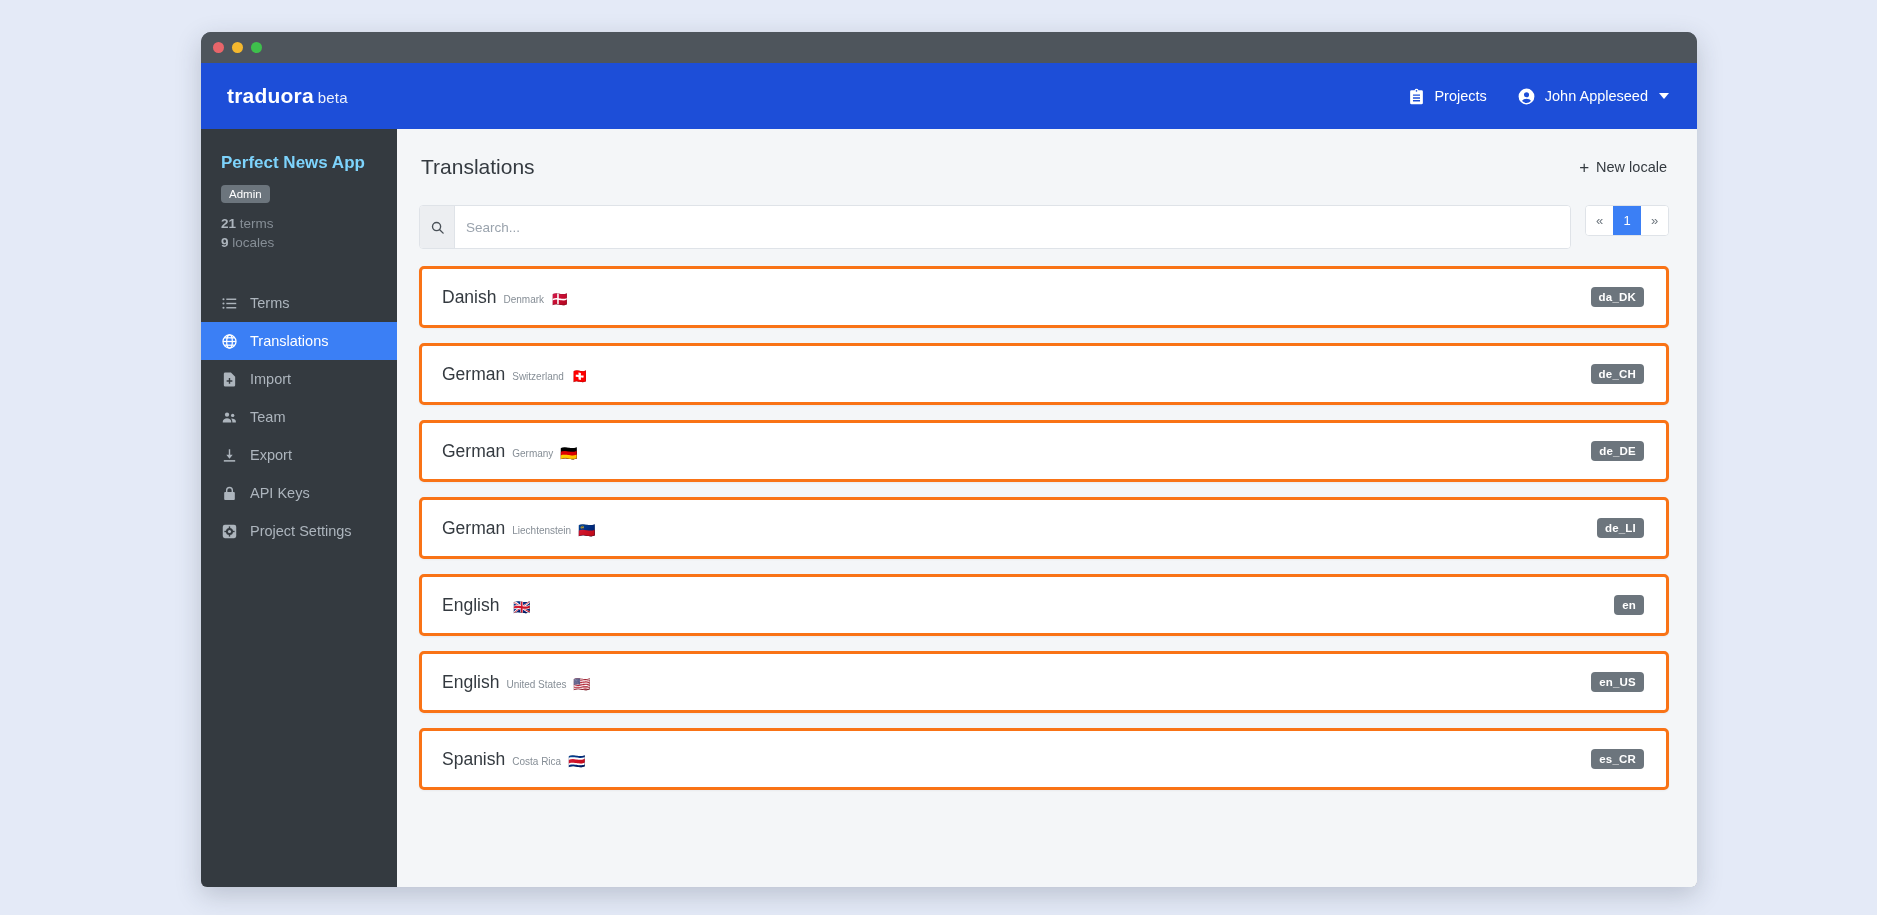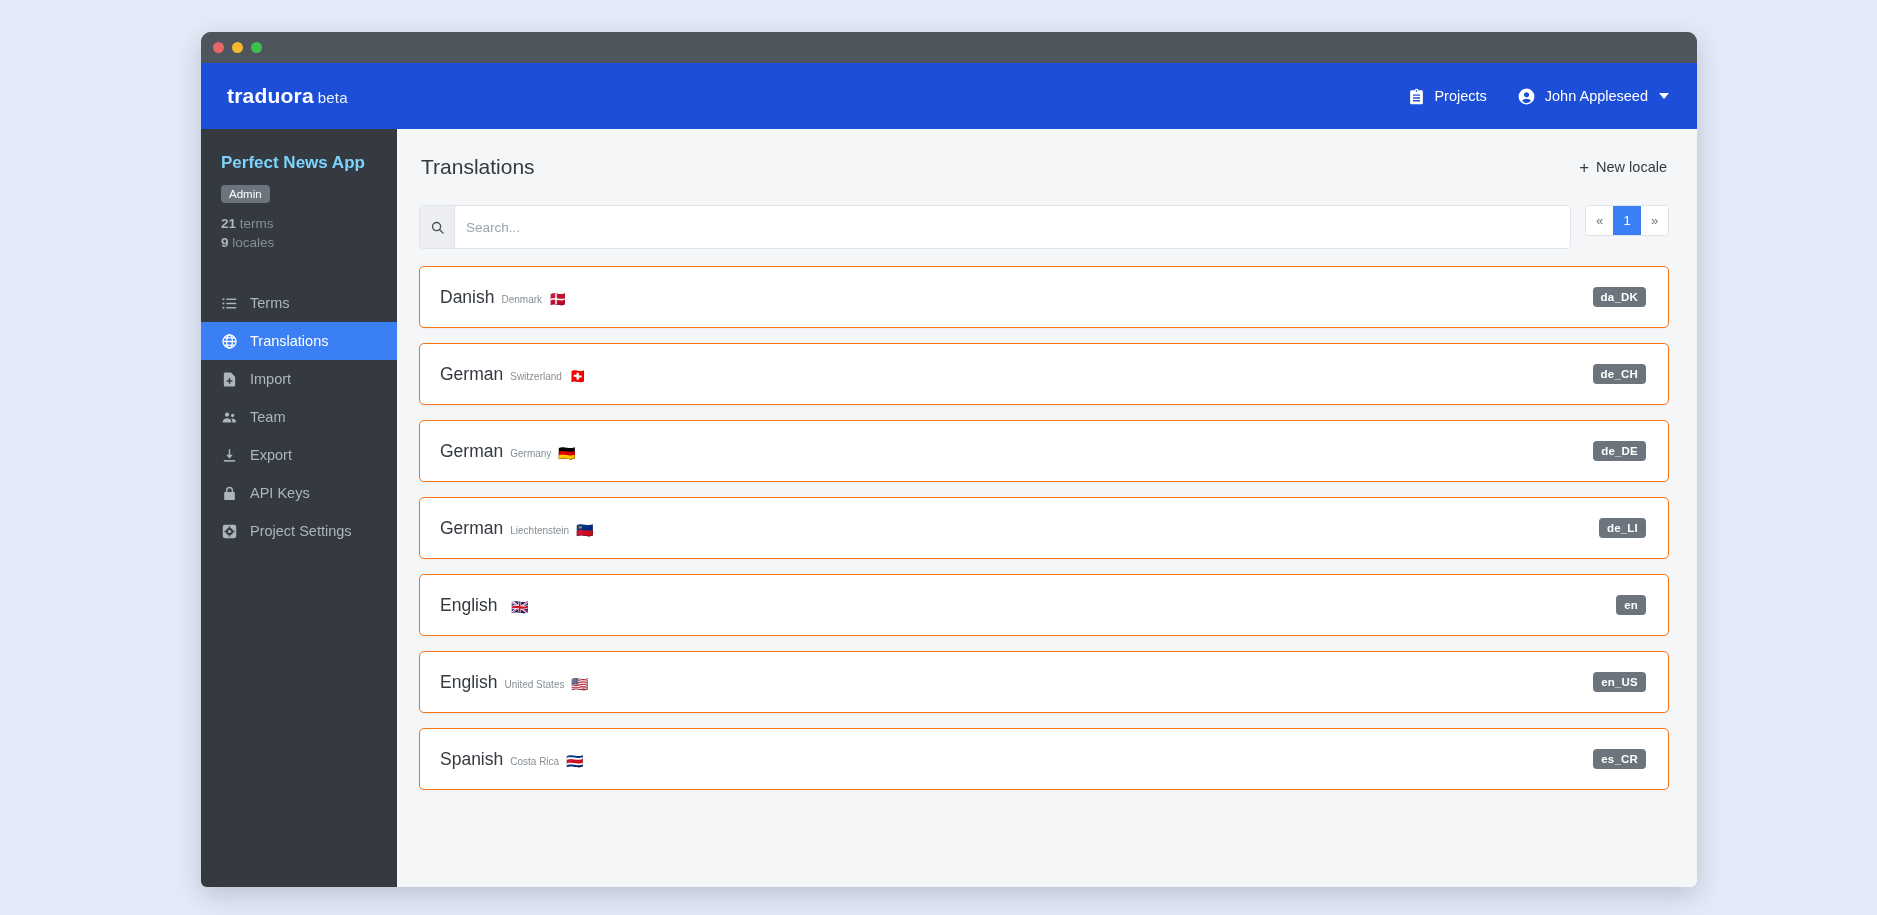--- a/index.html
+++ b/index.html
@@ -75,21 +75,21 @@
   .search-icon-box { width: 35px; background: #eceef1; display: flex; align-items: center; justify-content: center; border-right: 1px solid #dfe3e8; }
   .search-input { flex: 1; border: 0; outline: none; padding: 0 11px; font-size: 13.5px; color: #495057; font-family: "Liberation Sans", sans-serif; background: #fff; }
   .search-input::placeholder { color: #9aa3ad; }
   .pager { display: flex; height: 31px; border: 1px solid #dfe3e8; border-radius: 4px; overflow: hidden; background: #fff; }
   .pg { min-width: 27px; display: flex; align-items: center; justify-content: center; font-size: 13px; color: #6c757d; cursor: pointer; background: #fff; }
   .pg.num { min-width: 28px; }
   .pg.active { background: #3b7ff5; color: #fff; }
 
   .cards { display: flex; flex-direction: column; gap: 15px; }
   .locale-card {
-    height: 62px; background: #fff; border: 1px solid #f97316; border-radius: 5px;
+    height: 62px; background: #fff; border: 3px solid #f97316; border-radius: 5px;
     display: flex; align-items: center; justify-content: space-between;
     padding: 0 22px 0 20px; cursor: pointer;
     box-shadow: 0 1px 2px rgba(30,40,60,.05);
   }
   .lc-left { display: flex; align-items: baseline; gap: 7px; }
   .lang { font-size: 17.5px; color: #343a40; }
   .region { font-size: 10px; color: #868e96; }
   .flag { font-size: 14px; line-height: 1; position: relative; top: 1px; }
   .code-badge {
     background: #6c757d; color: #fff; font-size: 11.5px; font-weight: 700;

